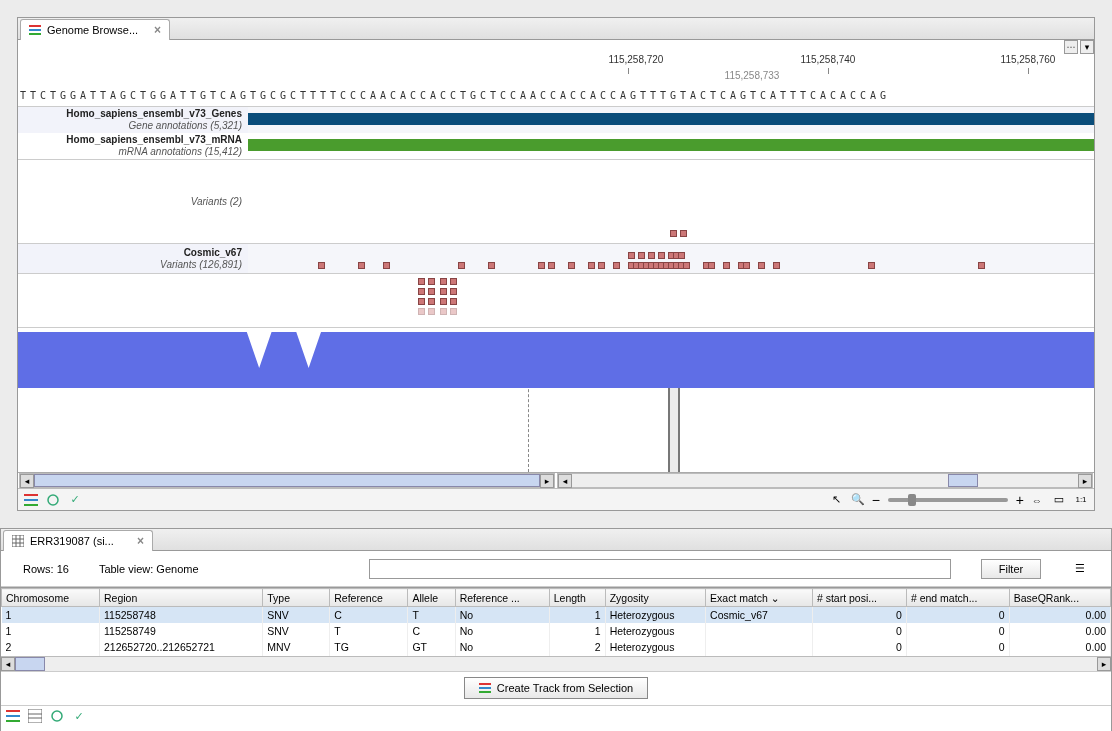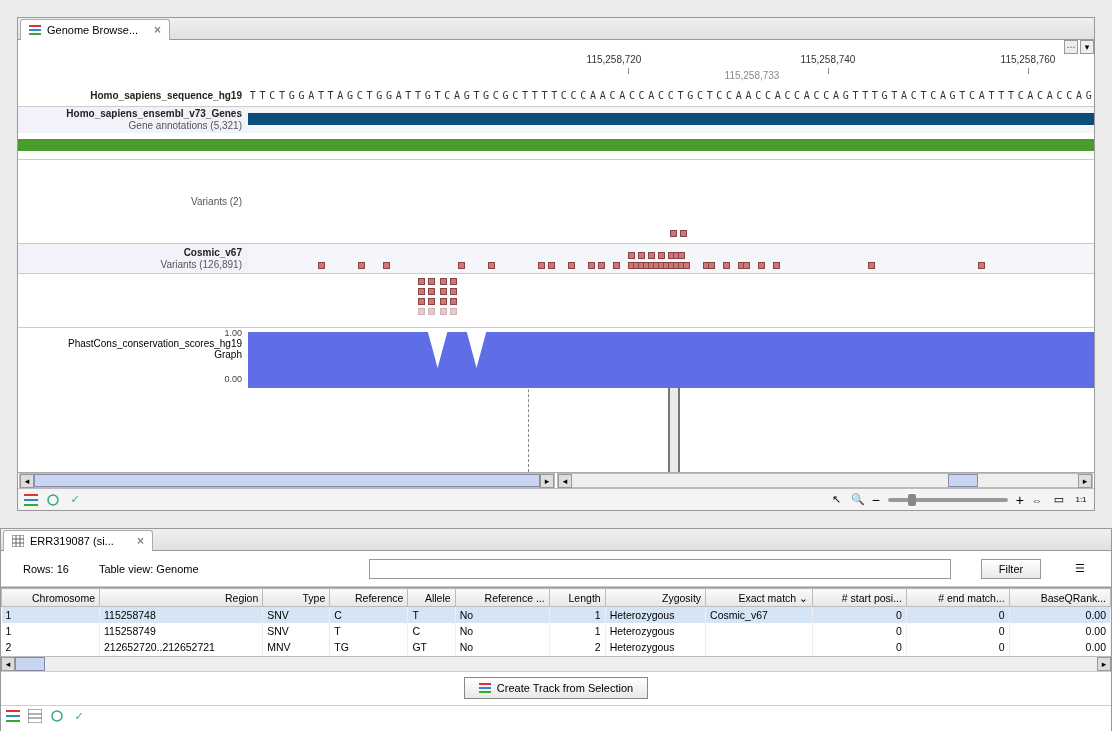--- a/index.html
+++ b/index.html
@@ -14,21 +14,21 @@
 .browser-pane { position: relative; height: 448px; overflow: hidden; display: flex; flex-direction: column; }
 .ruler { height: 45px; position: relative; border-bottom: none; margin-left: 230px; font-size: 10px; }
 .ruler-tick { position: absolute; top: 28px; width: 1px; height: 6px; background: #888; }
 .ruler-label { position: absolute; top: 14px; transform: translateX(-50%); font-size: 10px; color: #333; }
 .ruler-controls { position: absolute; right: 0; top: 0; display: flex; gap: 2px; }
 .ruler-btn { width: 14px; height: 14px; border: 1px solid #999; background: #eee; font-size: 9px; display:flex; align-items:center; justify-content:center;}
 
 .track-row { display: flex; min-height: 18px; position: relative; }
 .track-label { width: 230px; text-align: right; padding-right: 6px; font-size: 10px; line-height: 12px; flex-shrink: 0; display:flex; flex-direction:column; align-items:flex-end; justify-content:center;}
 .track-label .tname { font-weight: bold; color: #222; }
-.track-label .tsub { color: #555; }
+.track-label .tsub { color: #555; font-style: italic; }
 .track-content { flex: 1; position: relative; background: #f5f6fa; }
 
 .block { position: absolute; height: 12px; top: 2px; }
 .block-blue { background: #0a4d7a; }
 .block-green { background: #4a9c2d; }
 .block-yellow { background: #c4c928; }
 
 .variant-box { position: absolute; width: 7px; height: 7px; background: #c77; border: 1px solid #844;}
 .variant-box.faded { opacity: 0.4; }
 .seq-letter { width: 10px; text-align:center; font-size:10px; font-family: monospace; color:#333;}
@@ -46,21 +46,21 @@
 .tb-btn { width:18px; height:18px; border:1px solid transparent; display:flex; align-items:center; justify-content:center; font-size:11px;}
 .zoom-slider { width:120px; height:4px; background:linear-gradient(to right, #999 0, #999 100%); border-radius:2px; position:relative; margin:0 4px;}
 .zoom-slider::after{ content:''; position:absolute; left:20px; top:-4px; width:8px; height:12px; background:#888; border-radius:2px;}
 .grid-info-row { height:36px; display:flex; align-items:center; padding: 0 22px; gap: 30px; border-bottom:1px solid #ccc;}
 .search-box { flex:1; max-width:615px; height:20px; border:1px solid #999; background:#fff; margin-left: 140px;}
 .filter-btn { width:60px; height:20px; border:1px solid #999; background:linear-gradient(#fff,#e8e8e8); font-size:11px;}
 .filter-opts { width:18px; height:18px; display:flex; align-items:center; justify-content:center;}
 
 .table-wrap { flex:1; overflow:hidden; position:relative; border-top:1px solid #999;}
 table.data { width:100%; border-collapse:collapse; font-size:10.5px;}
-table.data th { background:linear-gradient(#fafafa,#e6e6e6); border:1px solid #bbb; padding:2px 4px; text-align:right; font-weight:normal; height:18px;}
+table.data th { background:linear-gradient(#fafafa,#e6e6e6); border:1px solid #bbb; padding:2px 4px; text-align:left; font-weight:normal; height:18px;}
 table.data td { border-right:1px solid #eee; padding:1px 4px; height:16px;}
 table.data tr.selected td { background:#d6e5f5;}
 table.data tr.alt td { background:#fff;}
 
 .bottom-bar { height:34px; display:flex; align-items:center; justify-content:center; border-top:1px solid #ccc;}
 .create-btn { padding:4px 14px; border:1px solid #888; background:linear-gradient(#fff,#e8e8e8); font-size:11px; display:flex; align-items:center; gap:6px;}
 
 .view-icons { height:22px; display:flex; align-items:center; padding:0 4px; gap:6px; border-top:1px solid #ccc;}
 .vi { width:16px; height:16px; display:flex; align-items:center; justify-content:center;}
 
@@ -85,39 +85,36 @@
 
   <div class="browser-pane">
 
     <div style="display:flex;">
       <div style="width:230px; flex-shrink:0;"></div>
       <div class="ruler" style="flex:1;">
         <div class="ruler-controls">
           <div class="ruler-btn">⋯</div>
           <div class="ruler-btn">▾</div>
         </div>
-        <div class="ruler-label" style="left:136px">115,258,720</div>
+        <div class="ruler-label" style="left:158px">115,258,720</div>
         <div class="ruler-tick" style="left:150px"></div>
         <div class="ruler-label" style="left:350px">115,258,740</div>
         <div class="ruler-tick" style="left:350px"></div>
         <div class="ruler-label" style="left:550px">115,258,760</div>
         <div class="ruler-tick" style="left:550px"></div>
 
         <div class="ruler-label" style="left:274px; top:30px; color:#888;" title="115258733">115,258,733</div>
       </div>
     </div>
 
     <div style="position:relative; flex:1;">
     <div class="cursor-line" style="left:510px;"></div>
     <div class="sel-overlay" style="left:650px; width:12px;"></div>
 
     <div class="track-row" style="height:22px; border-bottom:1px solid #ccc;">
-      <div class="track-label">
-            <span class="tname">Homo_sapiens_sequence_hg19</span>
-          </div>
       <div class="track-content" id="seq-content" style="background:#fff; display:flex; align-items:center; overflow:hidden;">
             <span class="seq-letter">T</span>
             <span class="seq-letter">T</span>
             <span class="seq-letter">C</span>
             <span class="seq-letter">T</span>
             <span class="seq-letter">G</span>
             <span class="seq-letter">G</span>
             <span class="seq-letter">A</span>
             <span class="seq-letter">T</span>
             <span class="seq-letter">T</span>
@@ -206,20 +203,24 @@
       <div class="track-label">
         <span class="tname">Homo_sapiens_ensembl_v73_Genes</span>
         <span class="tsub">Gene annotations (5,321)</span>
       </div>
       <div class="track-content">
         <div class="block block-blue" style="left:0; right:0; top:6px;"></div>
       </div>
     </div>
 
     <div class="track-row" style="height:26px;">
+      <div class="track-label">
+        <span class="tname">Homo_sapiens_ensembl_v73_mRNA</span>
+        <span class="tsub">mRNA annotations (15,412)</span>
+      </div>
       <div class="track-content" style="background:#fff;">
         <div class="block block-green" style="left:0; right:0; top:6px;"></div>
       </div>
     </div>
 
 
     <div class="track-row" style="height:84px; border-top:1px solid #ccc;">
       <div class="track-label">
         <span class="tsub">Variants (2)</span>
       </div>
@@ -292,26 +293,20 @@
             <div class="variant-box" style="left: 422px; top: 24px;"></div>
             <div class="variant-box" style="left: 432px; top: 24px;"></div>
             <div class="variant-box faded" style="left: 400px; top: 34px;"></div>
             <div class="variant-box faded" style="left: 410px; top: 34px;"></div>
             <div class="variant-box faded" style="left: 422px; top: 34px;"></div>
             <div class="variant-box faded" style="left: 432px; top: 34px;"></div>
           </div>
     </div>
 
     <div class="track-row pcons" style="border-top:1px solid #ccc;">
-      <div class="pcons-label">
-        <span style="font-size:9px; color:#444;">1.00</span>
-        <span class="tname">PhastCons_conservation_scores_hg19</span>
-        <span class="tsub">Graph</span>
-        <span style="font-size:9px; color:#444; margin-top:14px;">0.00</span>
-      </div>
       <div class="track-content" style="background:#fff;">
         <svg width="100%" height="60" preserveAspectRatio="none" viewBox="0 0 870 60">
           <path d="M0,4 L185,4 L195,40 L205,4 L225,4 L235,40 L245,4 L870,4 L870,60 L0,60 Z" fill="#5f6ee6"></path>
         </svg>
       </div>
     </div>
     </div>
 
     <div class="hscroll-row">
       <div class="hscroll" style="width:226px;">

